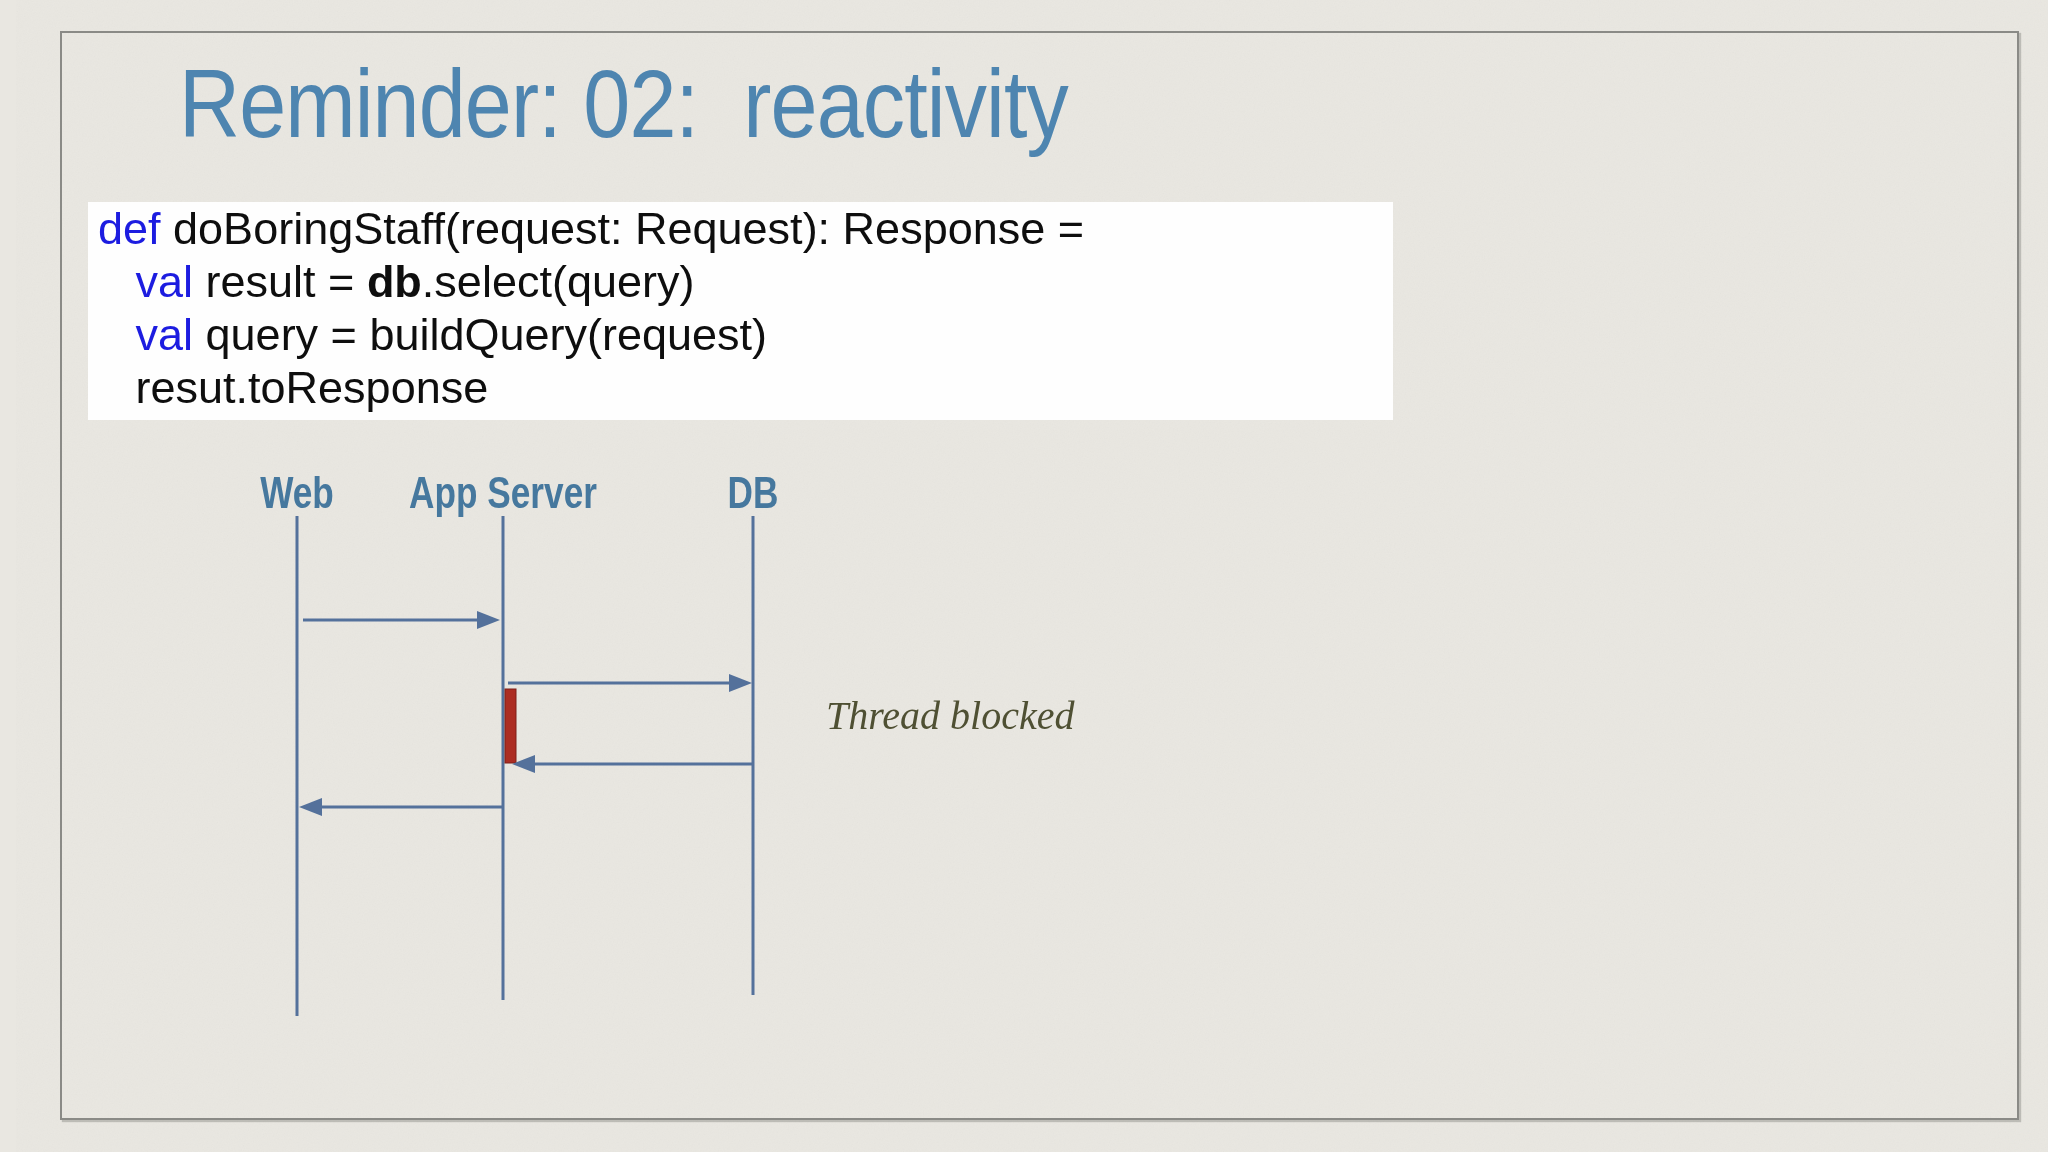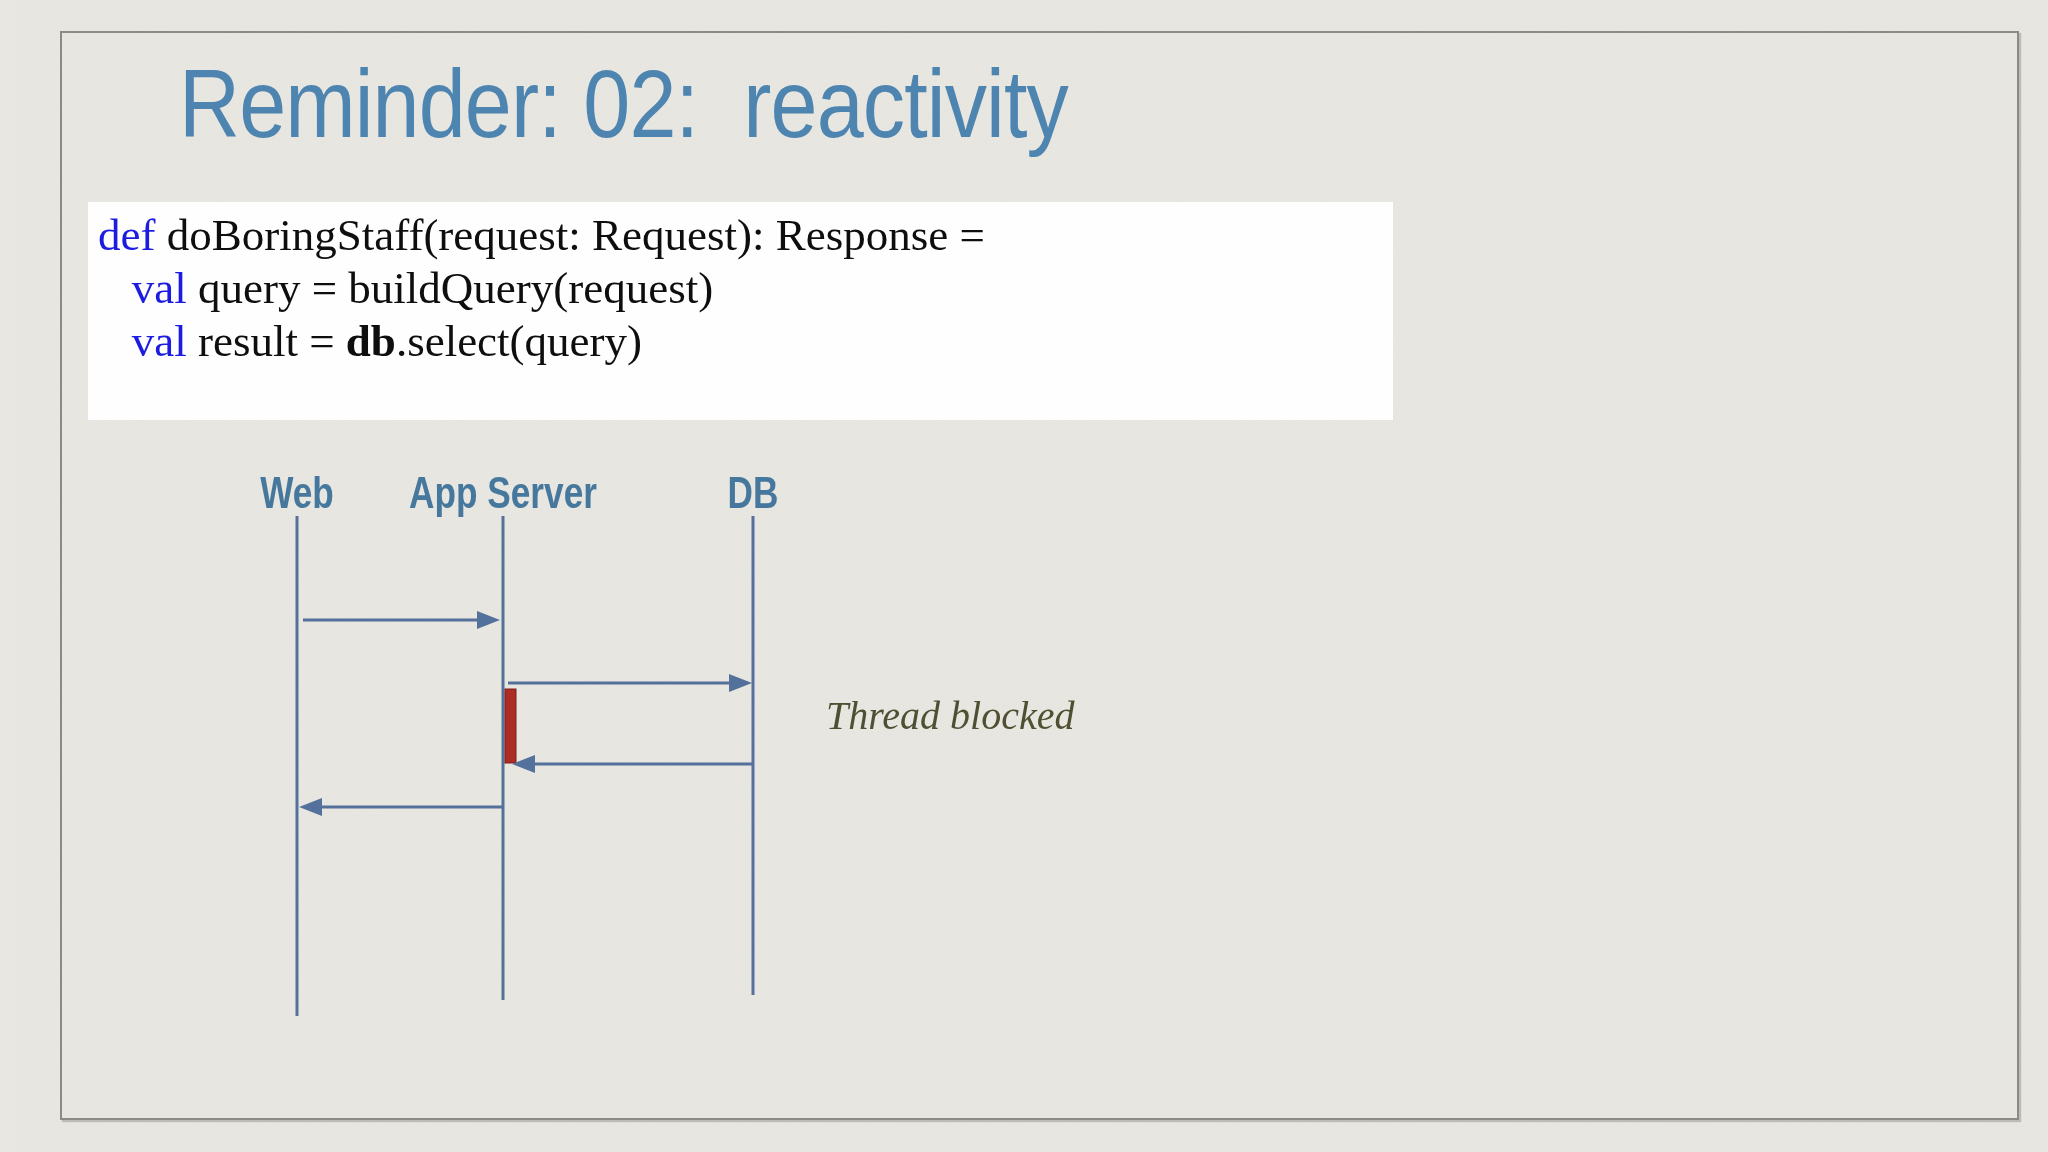--- a/index.html
+++ b/index.html
@@ -43,22 +43,22 @@
     white-space: pre;
     transform: scaleX(0.88);
     transform-origin: left top;
   }
   .code-box {
     position: absolute;
     left: 72px; top: 202px;
     width: 1305px; height: 218px;
     box-sizing: border-box;
     background: var(--codeBg, #fefefe);
-    padding: 7px 0 0 10px;
-    font-family: Liberation Serif, serif;
+    padding: 0 0 0 10px;
+    font-family: Liberation Sans, sans-serif;
     font-size: 45px;
     line-height: 53px;
     color: var(--codeText, #0e0e0e);
   }
   .code-line { white-space: pre; }
   .seg-kw { color: var(--kw, #1c1ce0); }
   .seg-b  { font-weight: bold; }
   .ll-label {
     position: absolute;
     top: 471px;
@@ -104,22 +104,23 @@
     </filter>
     <rect width="2048" height="1152" filter="url(#grain)"></rect>
   </svg>
 
   <div class="frame"></div>
 
   <h1 class="title">Reminder: 02:  reactivity</h1>
 
   <div class="code-box" id="codeBox">
       <div class="code-line"><span class="seg-kw">def</span><span class="seg-p"> doBoringStaff(request: Request): Response =</span></div>
+      <div class="code-line"><span class="seg-p">   </span><span class="seg-kw">val</span><span class="seg-p"> result = </span><span class="seg-b">db</span><span class="seg-p">.select(query)</span></div>
       <div class="code-line"><span class="seg-p">   </span><span class="seg-kw">val</span><span class="seg-p"> query = buildQuery(request)</span></div>
-      <div class="code-line"><span class="seg-p">   </span><span class="seg-kw">val</span><span class="seg-p"> result = </span><span class="seg-b">db</span><span class="seg-p">.select(query)</span></div>
+      <div class="code-line"><span class="seg-p">   resut.toResponse</span></div>
     </div>
 
   <div class="ll-label lbl-web">Web</div>
   <div class="ll-label lbl-app">App Server</div>
   <div class="ll-label lbl-db">DB</div>
 
   <svg class="diagram" viewBox="0 0 2048 1152" xmlns="http://www.w3.org/2000/svg">
     <line x1="281" y1="516" x2="281" y2="1016"></line>
     <line x1="487" y1="516" x2="487" y2="1000"></line>
     <line x1="737" y1="516" x2="737" y2="995"></line>

